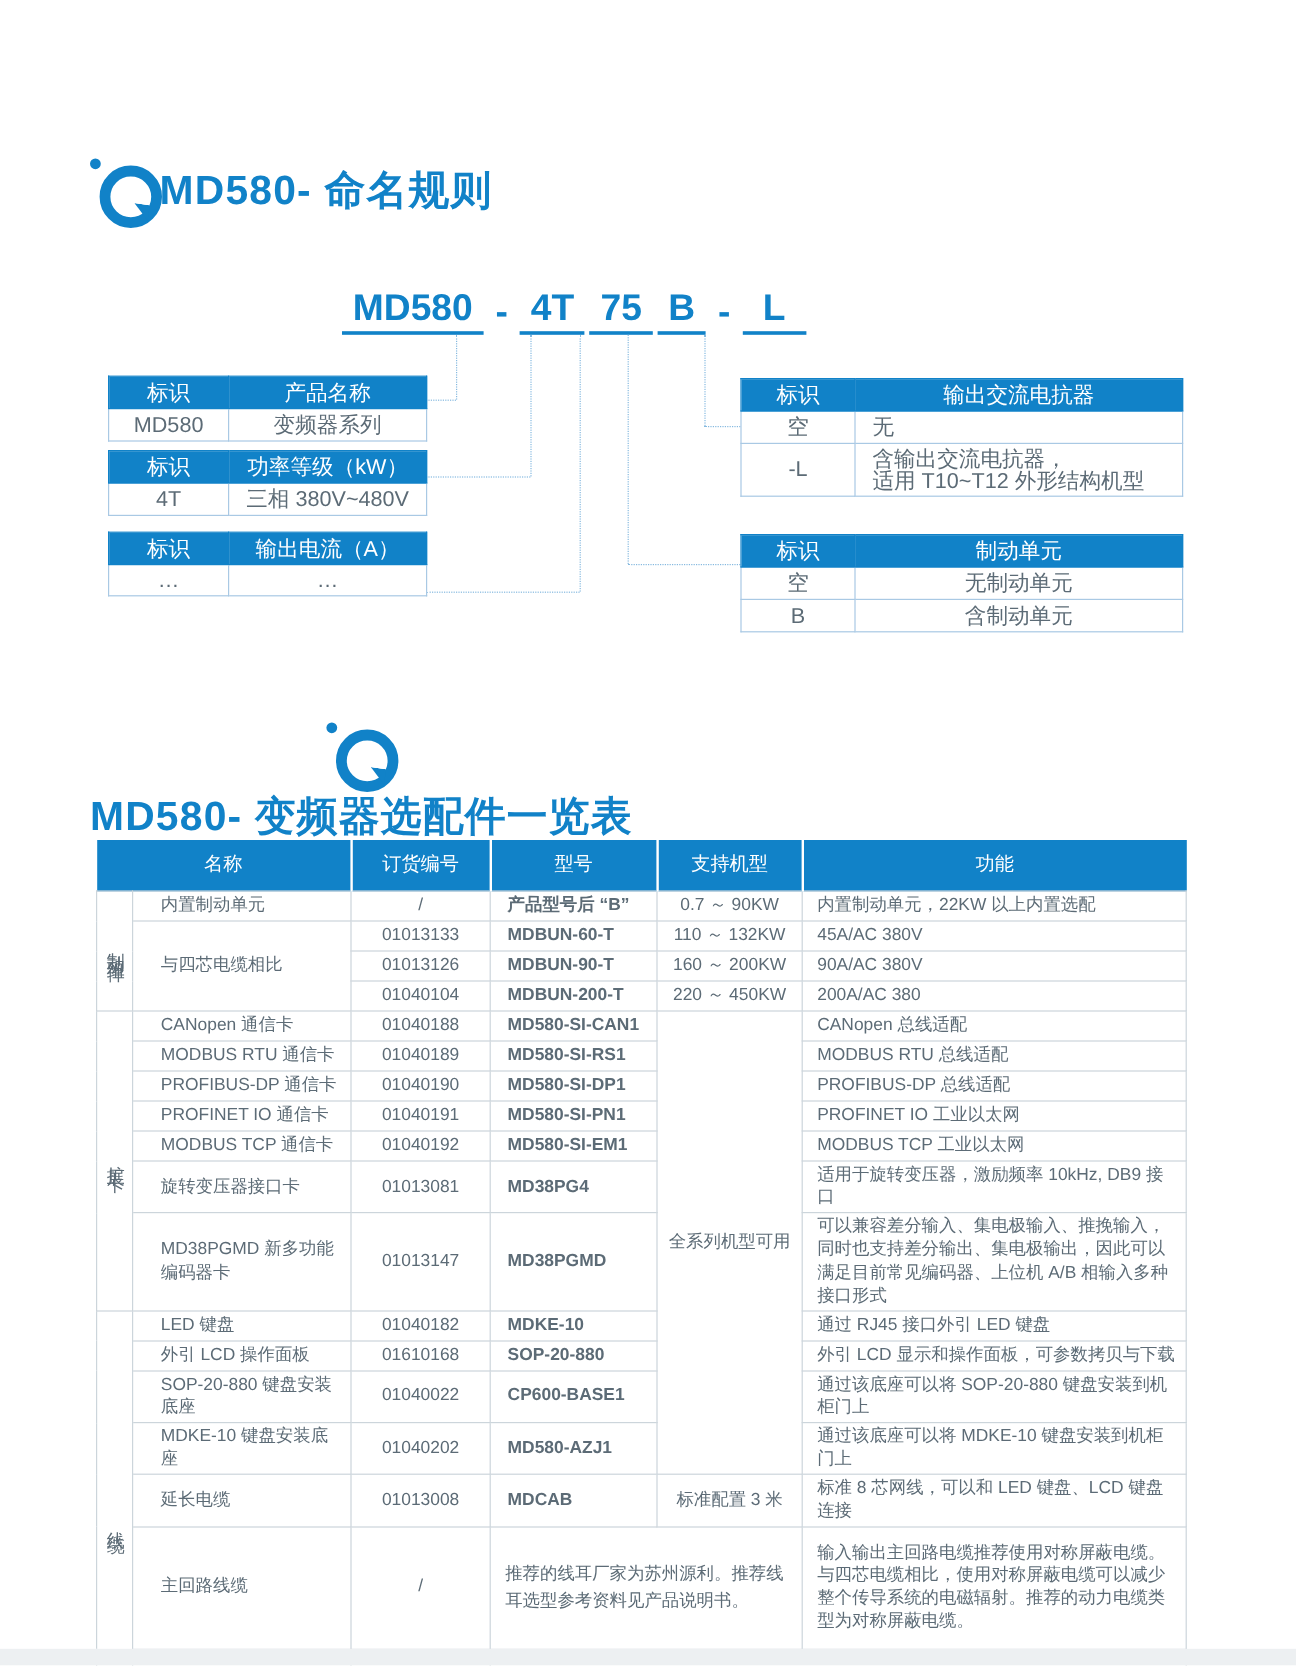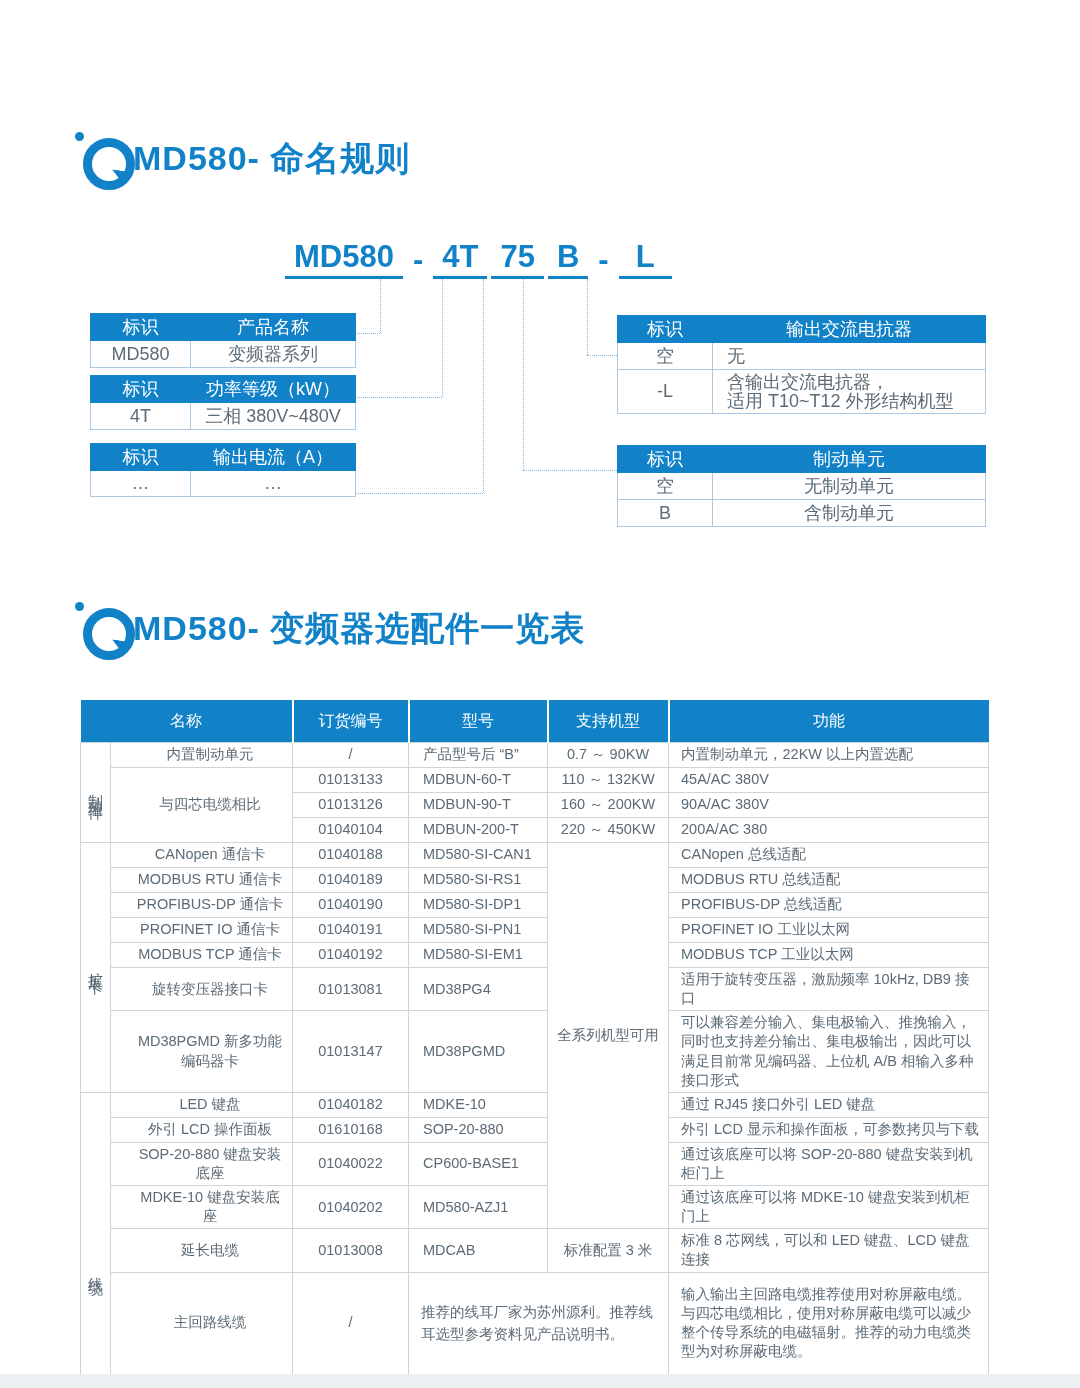--- a/index.html
+++ b/index.html
@@ -38,23 +38,23 @@
   .otable thead th{background:#1182c8;color:#ffffff;font-weight:400;font-size:16px;height:40px;
     text-align:center;border-left:2px solid #ffffff;}
   .otable thead th:first-child{border-left:none;}
   .otable td{border:1px solid #ccd5db;color:#5c6b76;background:#ffffff;padding:2px 6px;}
   .otable tr{height:25px;}
   .otable tr.tall{height:78px;}
   .otable tr.h17{height:102px;}
   .otable tr.h18{height:70px;}
   .otable td.grp{width:30px;text-align:center;padding:0;}
   .vtext{writing-mode:vertical-lr;text-orientation:upright;letter-spacing:4px;font-size:15px;}
-  .otable td.name{text-align:center;padding-left:23px;margin-left:44px;}
+  .otable td.name{text-align:left;padding-left:23px;margin-left:44px;}
   .otable td.order{text-align:center;}
-  .otable td.model{text-align:left;padding-left:14px;}
+  .otable td.model{text-align:left;padding-left:14px;font-weight:bold;}
   .otable td.support{text-align:center;}
   .otable td.func{text-align:left;padding-left:12px;padding-right:8px;}
   .otable td.note{text-align:left;padding-left:12px;padding-right:10px;line-height:1.55;}
   .bottom-band{position:absolute;left:0;top:1374px;width:1080px;height:14px;background:#edf0f2;}
 </style>
 </head>
 <body>
 
 <div class="sec-head" style="left:75px;top:130px;">
   <div class="logo">
@@ -173,21 +173,21 @@
     <td>空</td>
     <td>无制动单元</td>
   </tr>
   <tr>
     <td>B</td>
     <td>含制动单元</td>
   </tr>
 </tbody>
   </table>
 
-<div class="sec-head" style="left:75px;top:600px;">
+<div class="sec-head" style="left:75px;top:600px;flex-direction:column;">
   <div class="logo">
     <span class="dot"></span>
     <span class="ring"></span>
     <span class="tail"></span>
   </div>
   <div class="sec-title">MD580- 变频器选配件一览表</div>
 </div>
 
 <table class="otable">
   <colgroup>

